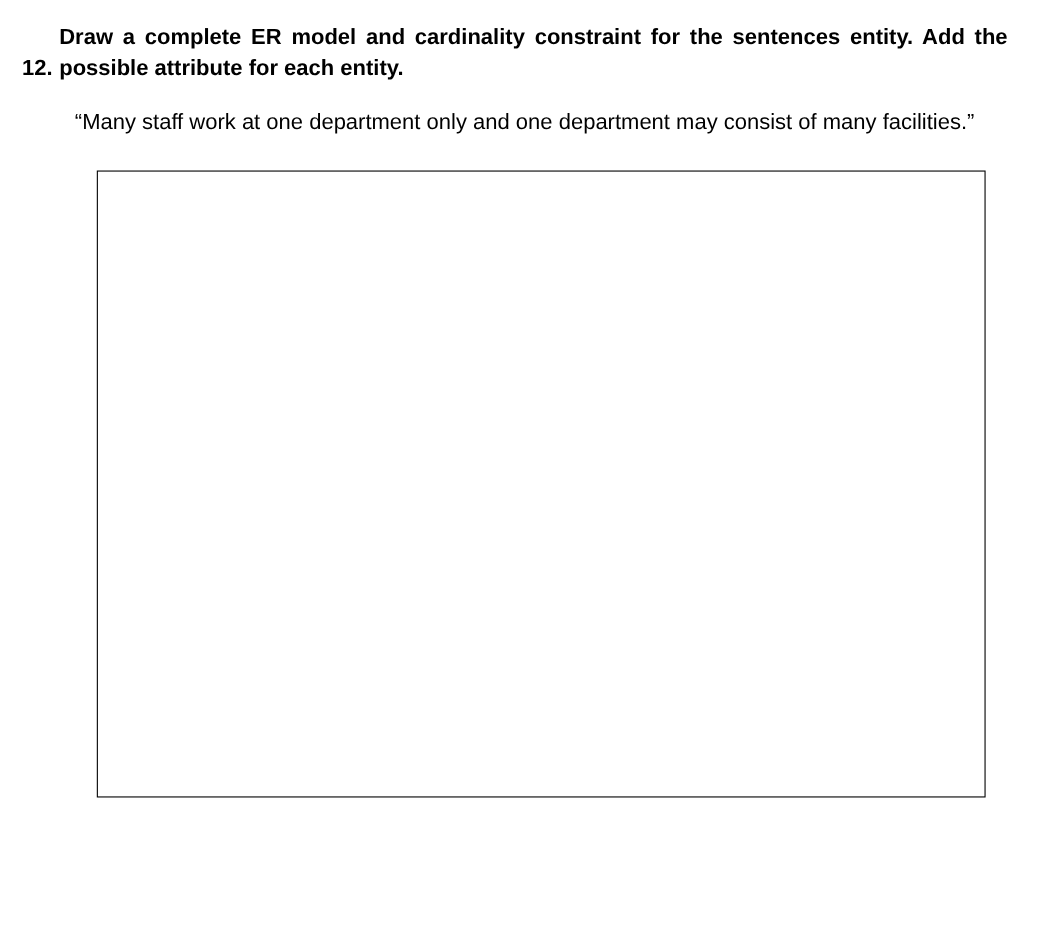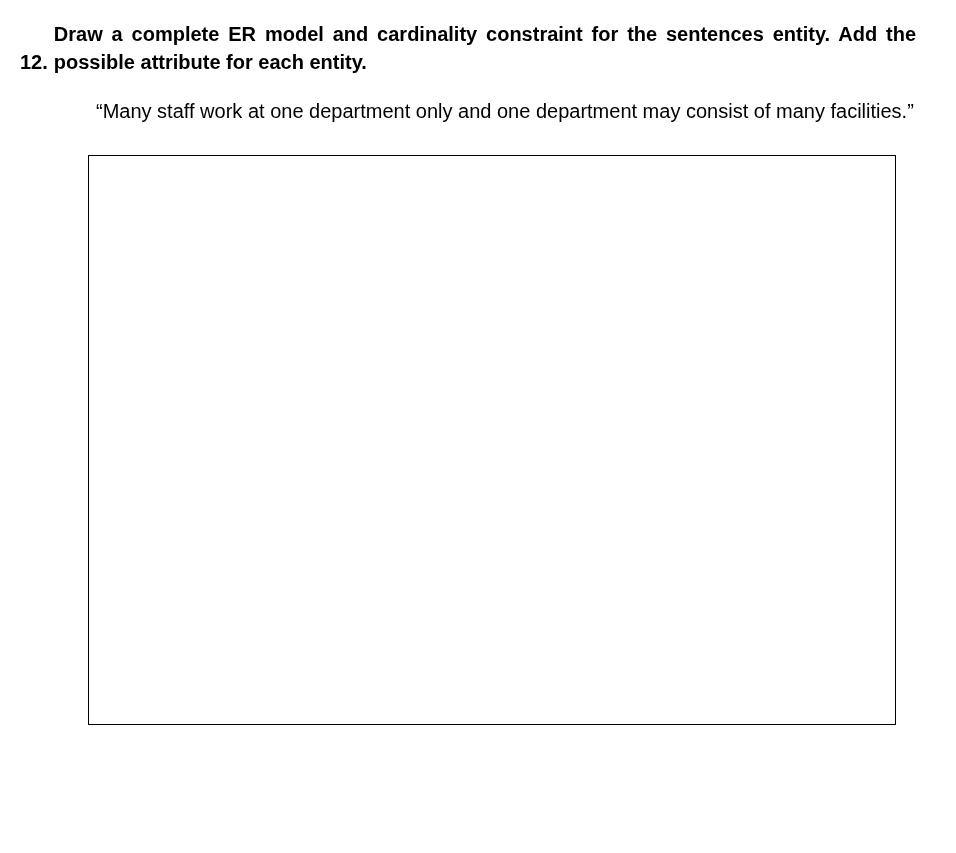--- a/index.html
+++ b/index.html
@@ -33,21 +33,20 @@
       text-align: justify;
     }
     .quote-container {
       margin-left: 48px;
       margin-bottom: 30px;
     }
     .quote-text {
       font-size: 20px;
       line-height: 1.35;
       text-align: justify;
-      margin-left: 28px;
     }
     .answer-box {
       margin-left: 68px;
       margin-right: 20px;
       border: 1px solid #000000;
       height: 570px;
       background: #ffffff;
     }
   </style>
 </head>

